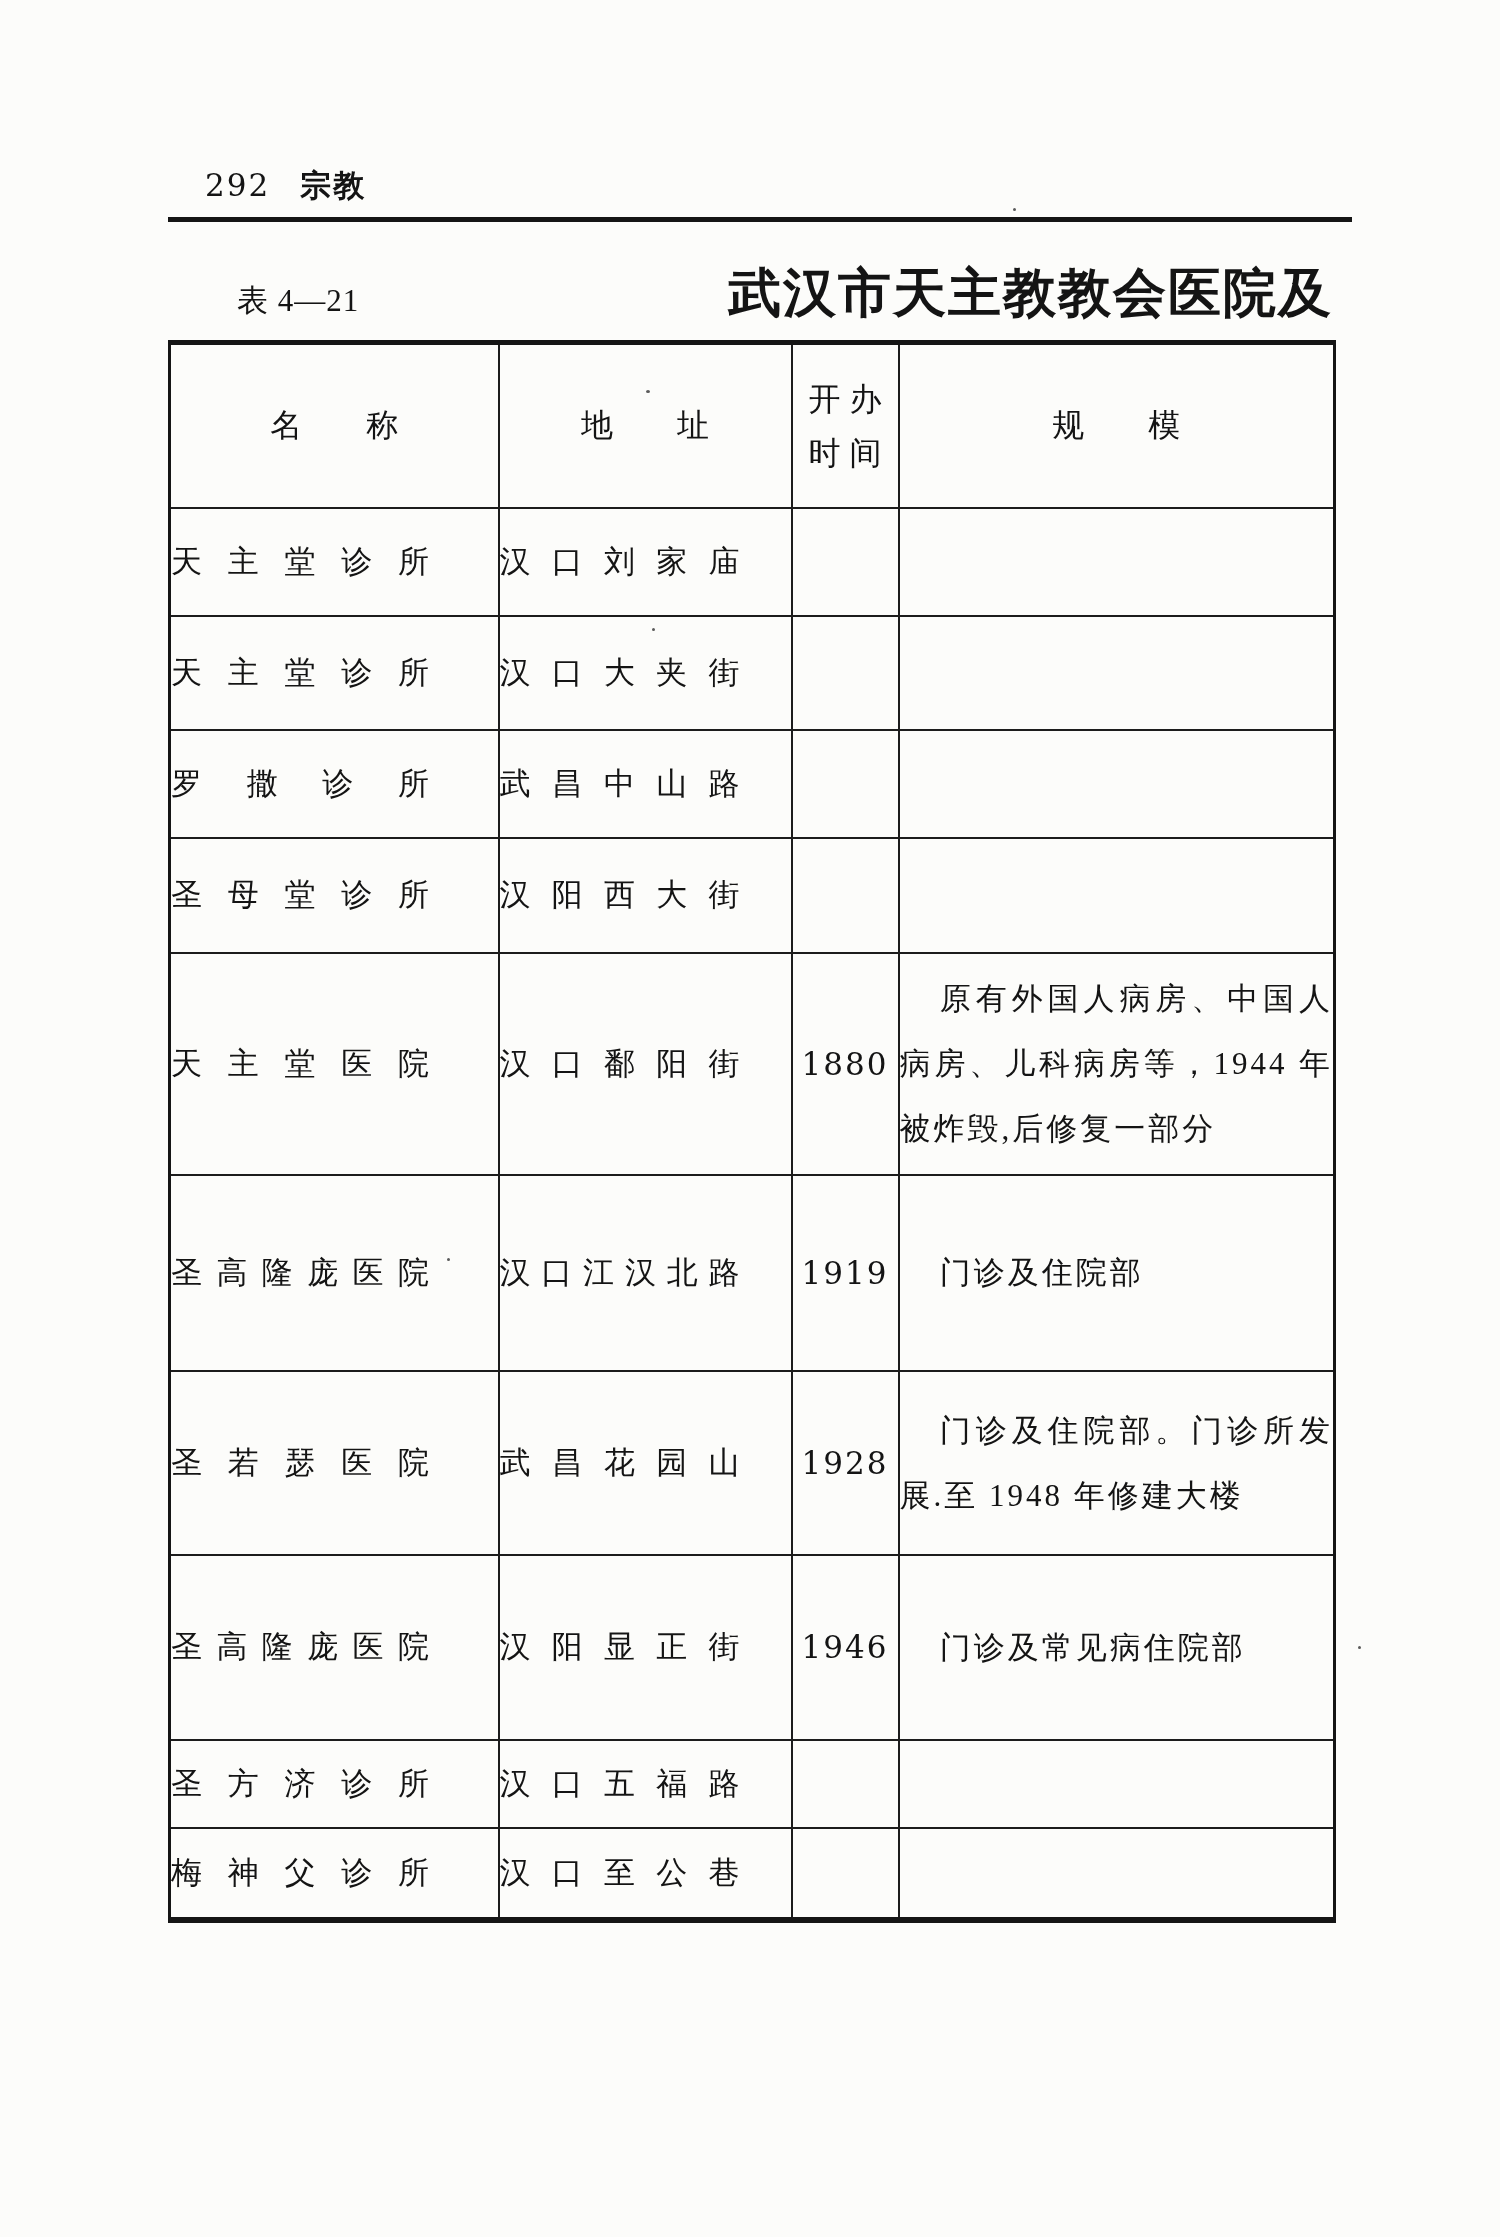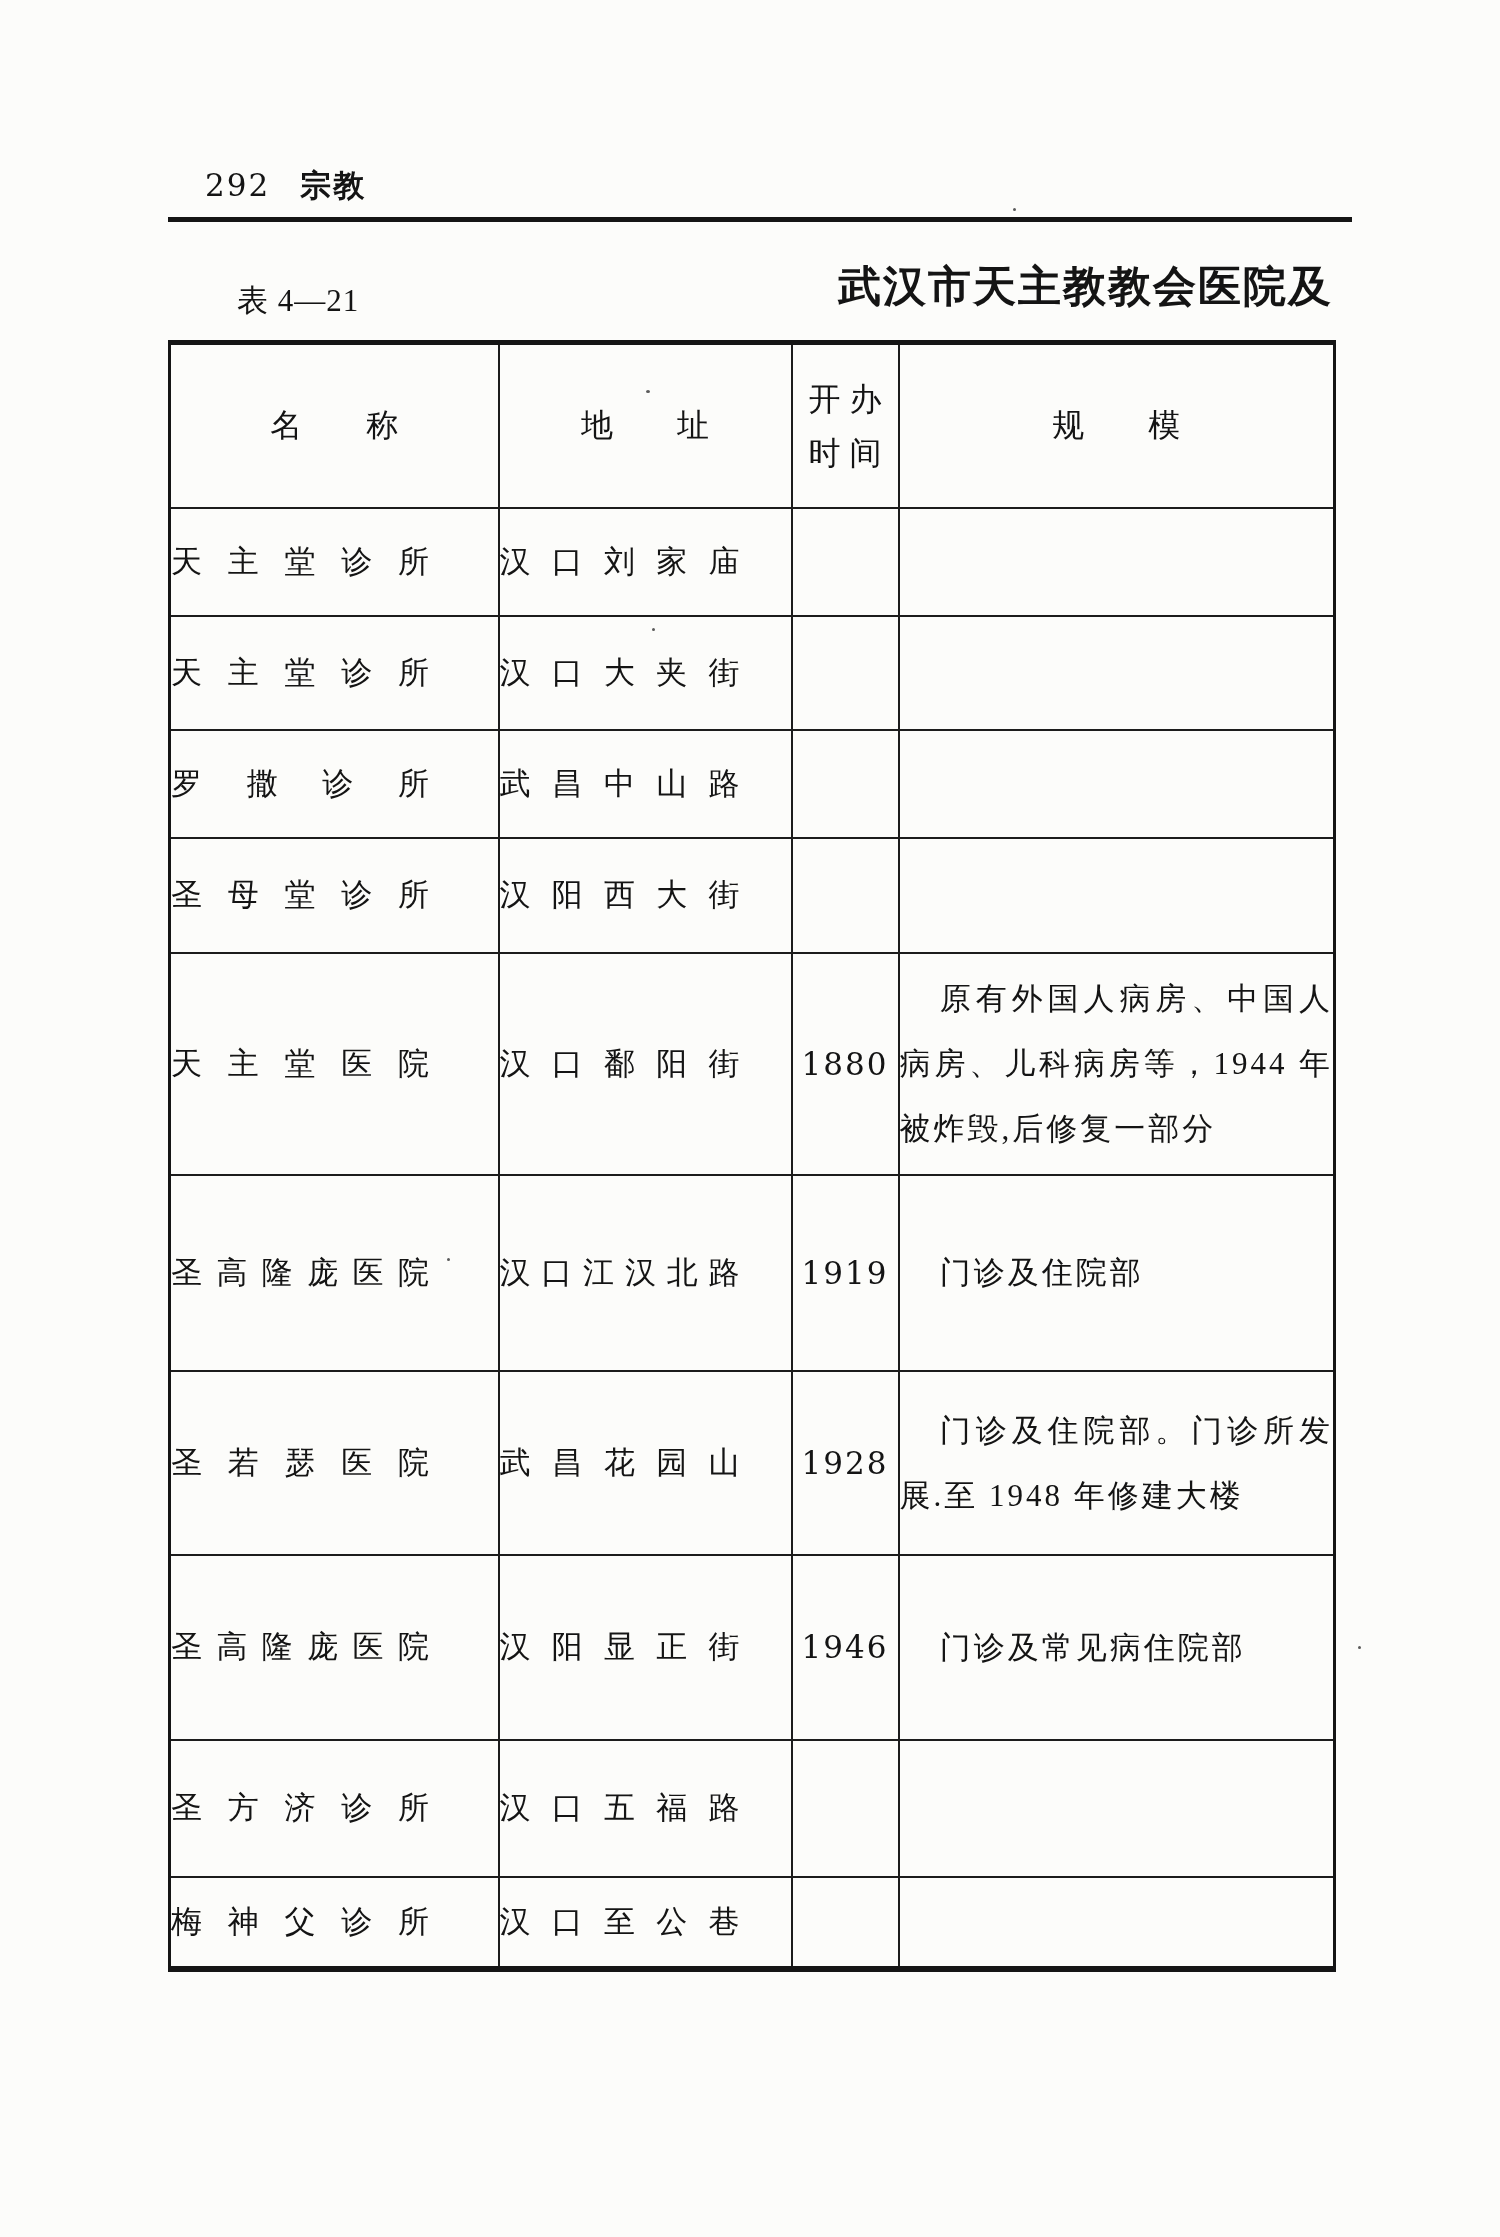--- a/index.html
+++ b/index.html
@@ -31,21 +31,21 @@
   
   .table-label{
     position:absolute;
     left:237px; top:280px;
     font-size:31px;
     letter-spacing:1px;
   }
   .table-title{
     position:absolute;
     right:167px; top:258px;
-    font-size:43px;
+    font-size:53px;
     font-weight:bold;
     font-family:"Liberation Sans","DejaVu Sans",sans-serif;
     letter-spacing:2px;
     white-space:nowrap;
   }
   
   table.hospital{
     position:absolute;
     left:168px; top:340px;
     width:1165px;
@@ -73,21 +73,21 @@
   }
   th .two-line{line-height:54px;}
   tbody tr:nth-child(1){height:108px;}
   tbody tr:nth-child(2){height:114px;}
   tbody tr:nth-child(3){height:108px;}
   tbody tr:nth-child(4){height:115px;}
   tbody tr:nth-child(5){height:222px;}
   tbody tr:nth-child(6){height:196px;}
   tbody tr:nth-child(7){height:184px;}
   tbody tr:nth-child(8){height:185px;margin-left:42px;}
-  tbody tr:nth-child(9){height:137px;text-decoration:underline;}
+  tbody tr:nth-child(9){height:88px;text-decoration:underline;}
   tbody tr:nth-child(10){height:92px;}
   td.name{padding-left:26px;}
   td.addr{padding-left:22px;}
   td.name .spread{
     display:inline-block;
     width:258px;
     text-align:justify;
     text-align-last:justify;
     text-justify:inter-character;
   }

